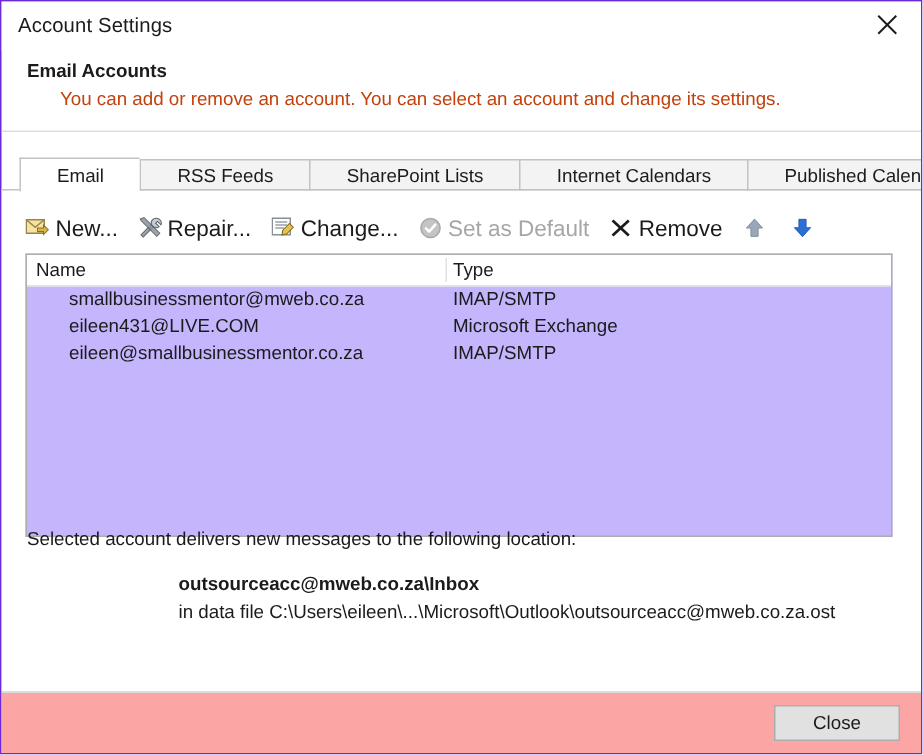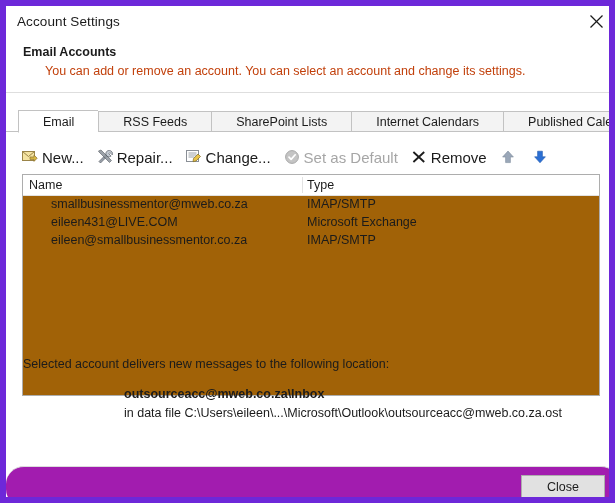--- a/index.html
+++ b/index.html
@@ -11,21 +11,21 @@
     font-family: "Liberation Sans", sans-serif;
     -webkit-font-smoothing: antialiased;
   }
 
   #dialog {
     position: relative;
     width: 615px;
     height: 503px;
     box-sizing: border-box;
     background: #ffffff;
-    border: 6px solid #6d28d9;
+    border: 1px solid #6d28d9;
     overflow: hidden;
   }
 
   
   .titlebar {
     position: absolute;
     left: 0; top: 0;
     width: 613px;
     height: 33px;
     background: #ffffff;
@@ -159,24 +159,24 @@
   .tb-arrow {
     margin-right: 16px;
   }
 
   
   .listbox {
     position: absolute;
     left: 16px;
     top: 168px;
     width: 578px;
-    height: 222px;
+    height: 189px;
     box-sizing: border-box;
     border: 1px solid #adadad;
-    background: #a16207;
+    background: #c4b5fd;
     overflow: hidden;
   }
   .lv-header {
     position: relative;
     height: 20px;
     background: #ffffff;
     border-bottom: 1px solid #e2e2e2;
   }
   .lv-th {
     position: absolute;
@@ -246,24 +246,23 @@
     white-space: nowrap;
   }
 
   
   .footer {
     position: absolute;
     left: 0;
     top: 460px;
     width: 613px;
     height: 41px;
-    background: #a21caf;
+    background: #fca5a5;
     border-top: 1px solid #dcdcdc;
     box-sizing: border-box;
-    border-radius: 18px;
   }
   .btn-close {
     position: absolute;
     right: 14px;
     top: 8px;
     width: 84px;
     height: 24px;
     box-sizing: border-box;
     background: #e1e1e1;
     border: 1px solid #adadad;

